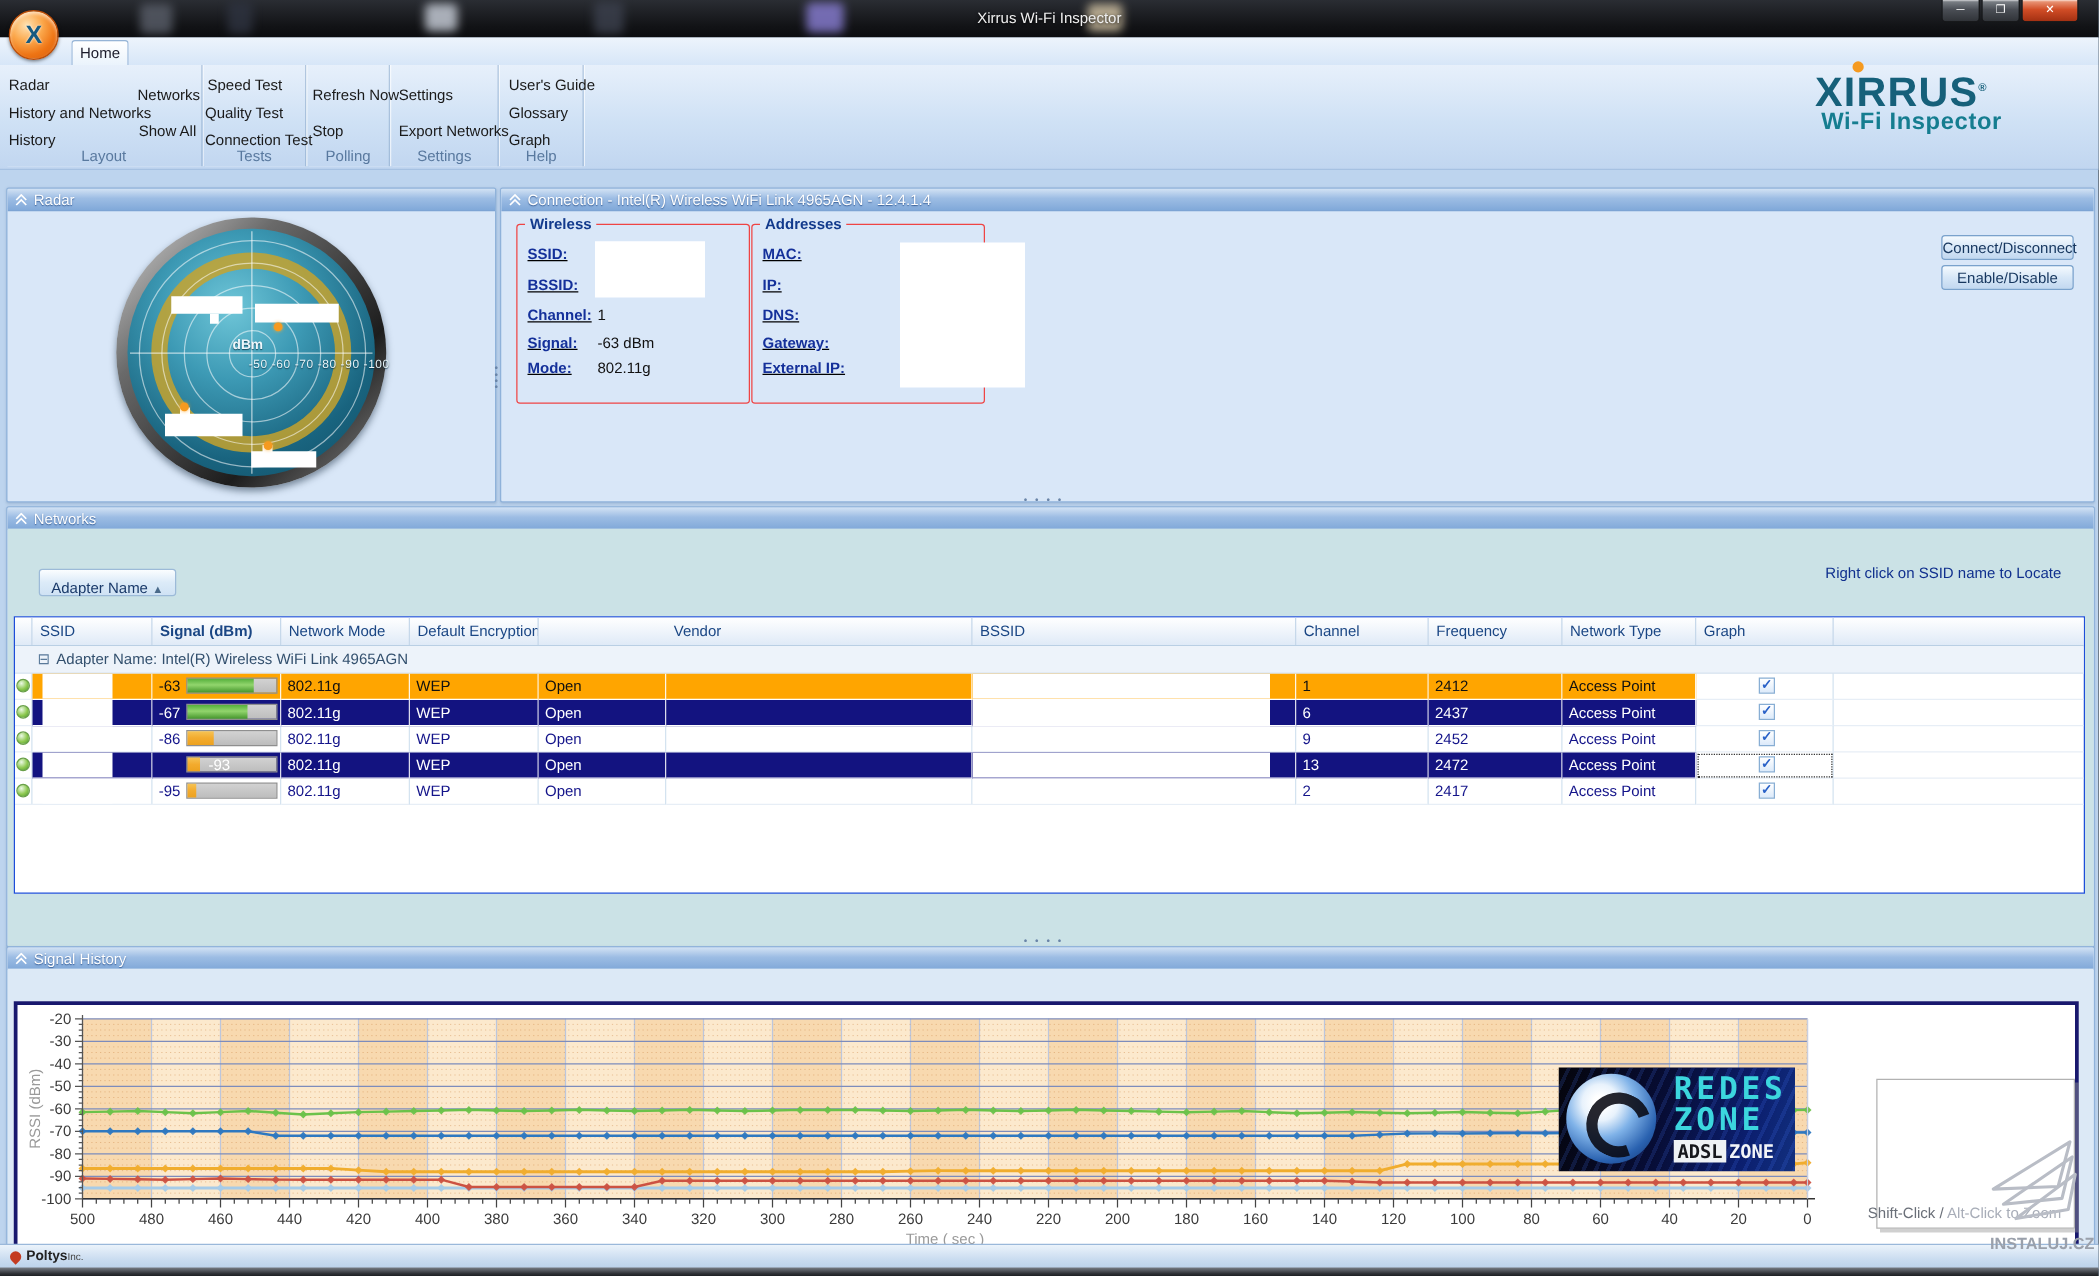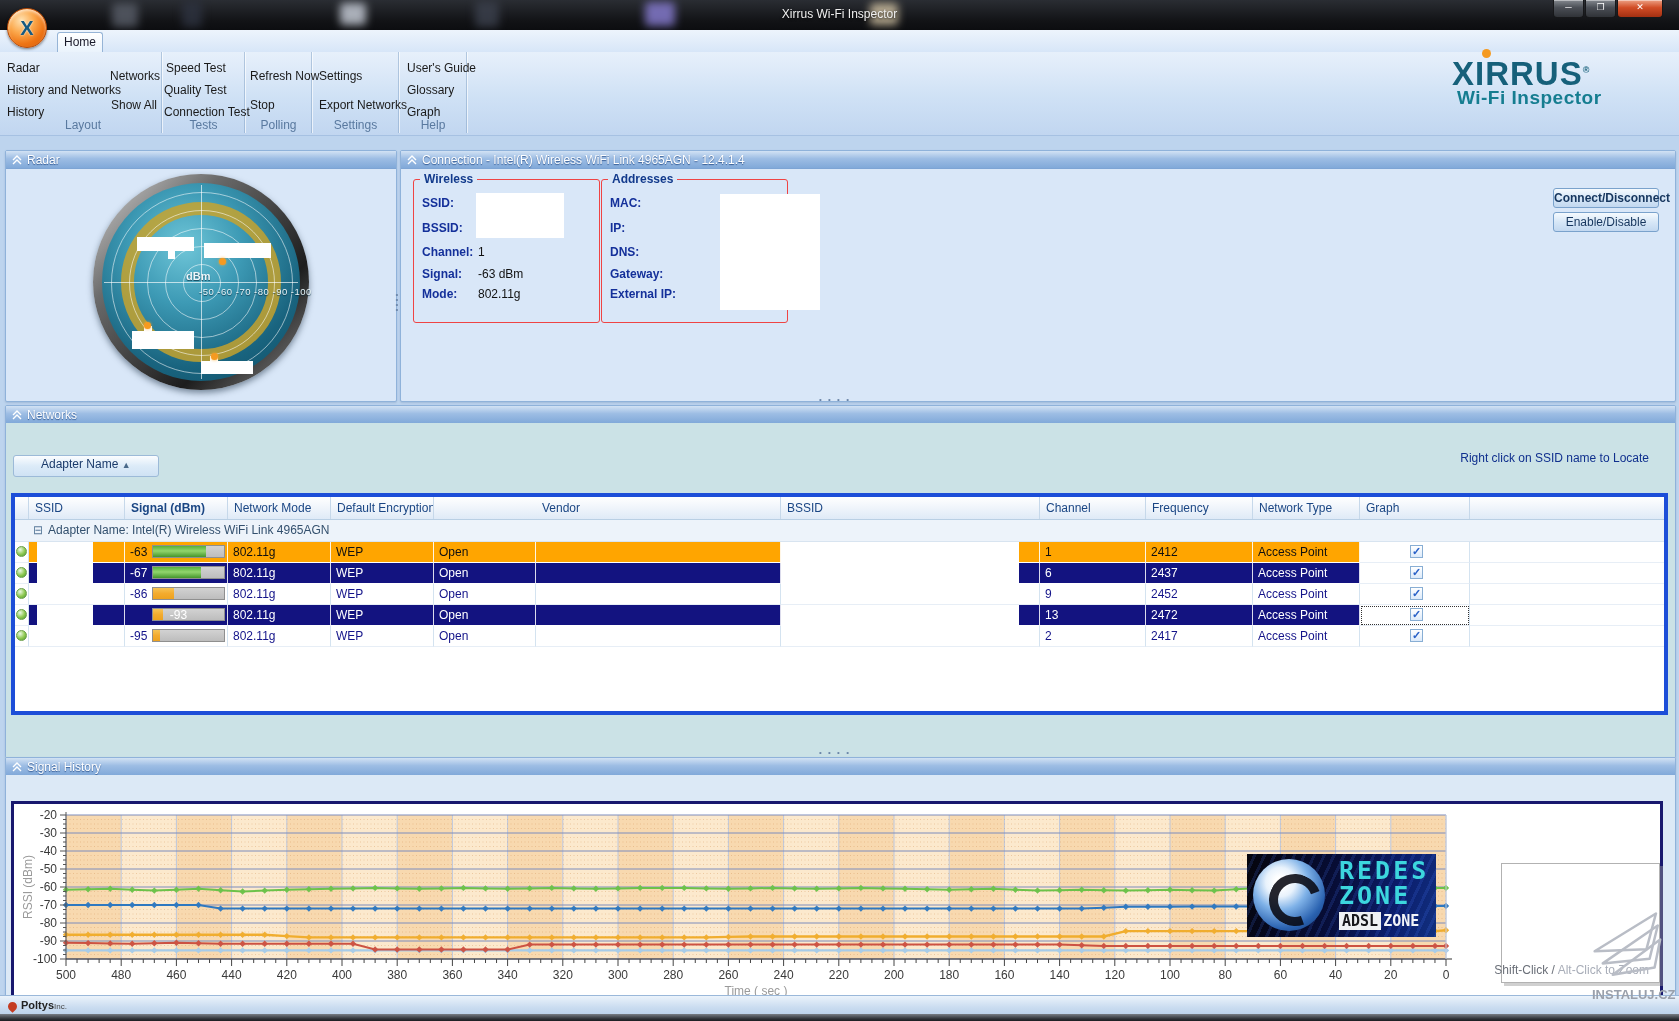--- a/index.html
+++ b/index.html
@@ -66,34 +66,34 @@
              text-shadow:0 1px 1px rgba(0,40,60,.8);}
   .radar-scale{position:absolute;left:97px;top:103px;color:#e8f4f8;font-size:9.5px;letter-spacing:.5px;
              text-shadow:0 1px 1px rgba(0,40,60,.8);white-space:nowrap;}
   .redact{position:absolute;background:#fff;}
   .radar-dot{position:absolute;width:7px;height:7px;border-radius:50%;background:#f59a20;
              box-shadow:0 0 3px rgba(255,170,40,.9);}
   
   .fieldset{position:absolute;border:1px solid #ef4444;border-radius:3px;}
   .fieldset-legend{position:absolute;top:-8px;left:6px;background:#d9e7f8;padding:0 4px;
                    font-size:12px;font-weight:bold;color:#123a8c;}
-  .c-row{position:absolute;left:8px;font-size:12px;white-space:nowrap;}
+  .c-row{position:absolute;left:8px;font-size:12px;white-space:nowrap;text-decoration:underline;}
   .c-label{font-weight:bold;color:#14309a;}
   .c-value{position:absolute;left:64px;top:0;color:#111;}
   .conn-btn{position:absolute;left:1152px;width:106px;height:20px;box-sizing:border-box;
             background:linear-gradient(#f5fafe,#d7e7f7 50%,#c2d8f0);border:1px solid #7aa2cc;
             border-radius:3px;font-size:12px;color:#16365e;text-align:center;line-height:18px;cursor:default;}
   
   .hint{position:absolute;right:26px;top:28px;font-size:12px;color:#10308e;}
-  .adapter-btn{position:absolute;left:7px;top:32px;height:22px;padding:0 27px;box-sizing:border-box;
+  .adapter-btn{position:absolute;left:25px;top:32px;height:22px;padding:0 9px;box-sizing:border-box;
                background:linear-gradient(#fbfdff,#dcebf8 50%,#cfe2f4);border:1px solid #9cbad8;
-               border-radius:3px;font-size:12px;color:#1a3a6a;line-height:16px;cursor:default;}
+               border-radius:3px;font-size:12px;color:#1a3a6a;line-height:28px;cursor:default;}
   .adapter-arrow{font-size:9px;color:#4a6a8a;}
   .net-table{position:absolute;left:5px;top:70px;width:1657px;height:222px;background:#fff;
-             border:4px solid #1d4ed8;box-sizing:border-box;overflow:hidden;}
+             border:1px solid #1d4ed8;box-sizing:border-box;overflow:hidden;}
   .thead{display:flex;height:22px;background:linear-gradient(#ffffff,#dfeaf7);border-bottom:1px solid #b9cfe4;}
   .th{box-sizing:border-box;font-size:12px;color:#1a4684;line-height:22px;padding-left:6px;
       border-right:1px solid #c6d8ea;white-space:nowrap;overflow:hidden;}
   .group-row{height:21px;font-size:12px;color:#33506e;background:#edf3fa;line-height:21px;
              padding-left:18px;border-bottom:1px solid #d8e4f0;}
   .gbox{color:#5a7a9a;margin-right:5px;}
   .nrow{display:flex;height:21px;}
   .cell{box-sizing:border-box;font-size:12px;line-height:20px;padding-left:5px;white-space:nowrap;
         overflow:hidden;position:relative;border-right:1px solid rgba(170,200,225,.5);
         border-bottom:1px solid #e7eef6;}
@@ -269,21 +269,21 @@
       <div id="addresses-rows">
           <div class="c-row" style="top: 16px;"><span class="c-label">MAC:</span><span class="c-value" style="left: 0px;"></span></div>
           <div class="c-row" style="top: 41px;"><span class="c-label">IP:</span><span class="c-value" style="left: 0px;"></span></div>
           <div class="c-row" style="top: 65px;"><span class="c-label">DNS:</span><span class="c-value" style="left: 0px;"></span></div>
           <div class="c-row" style="top: 87px;"><span class="c-label">Gateway:</span><span class="c-value" style="left: 0px;"></span></div>
           <div class="c-row" style="top: 107px;"><span class="c-label">External IP:</span><span class="c-value" style="left: 0px;"></span></div>
         </div>
       <div class="redact" style="left:118px;top:14px;width:100px;height:116px;"></div>
     </div>
     <div id="conn-buttons">
-        <div class="conn-btn" style="top: 37px; font-weight: bold;">Connect/Disconnect</div>
+        <div class="conn-btn" style="top: 37px;">Connect/Disconnect</div>
         <div class="conn-btn" style="top: 61px;">Enable/Disable</div>
       </div>
   </div>
 
   <div class="panel" id="networks-panel">
     <div class="panel-header">
       <svg class="chev" width="10" height="10" viewBox="0 0 10 10">
           <path d="M1 5 L5 1 L9 5 M1 9 L5 5 L9 9" stroke="#fff" stroke-width="1.4" fill="none"></path>
         </svg>
       <span>Networks</span>

